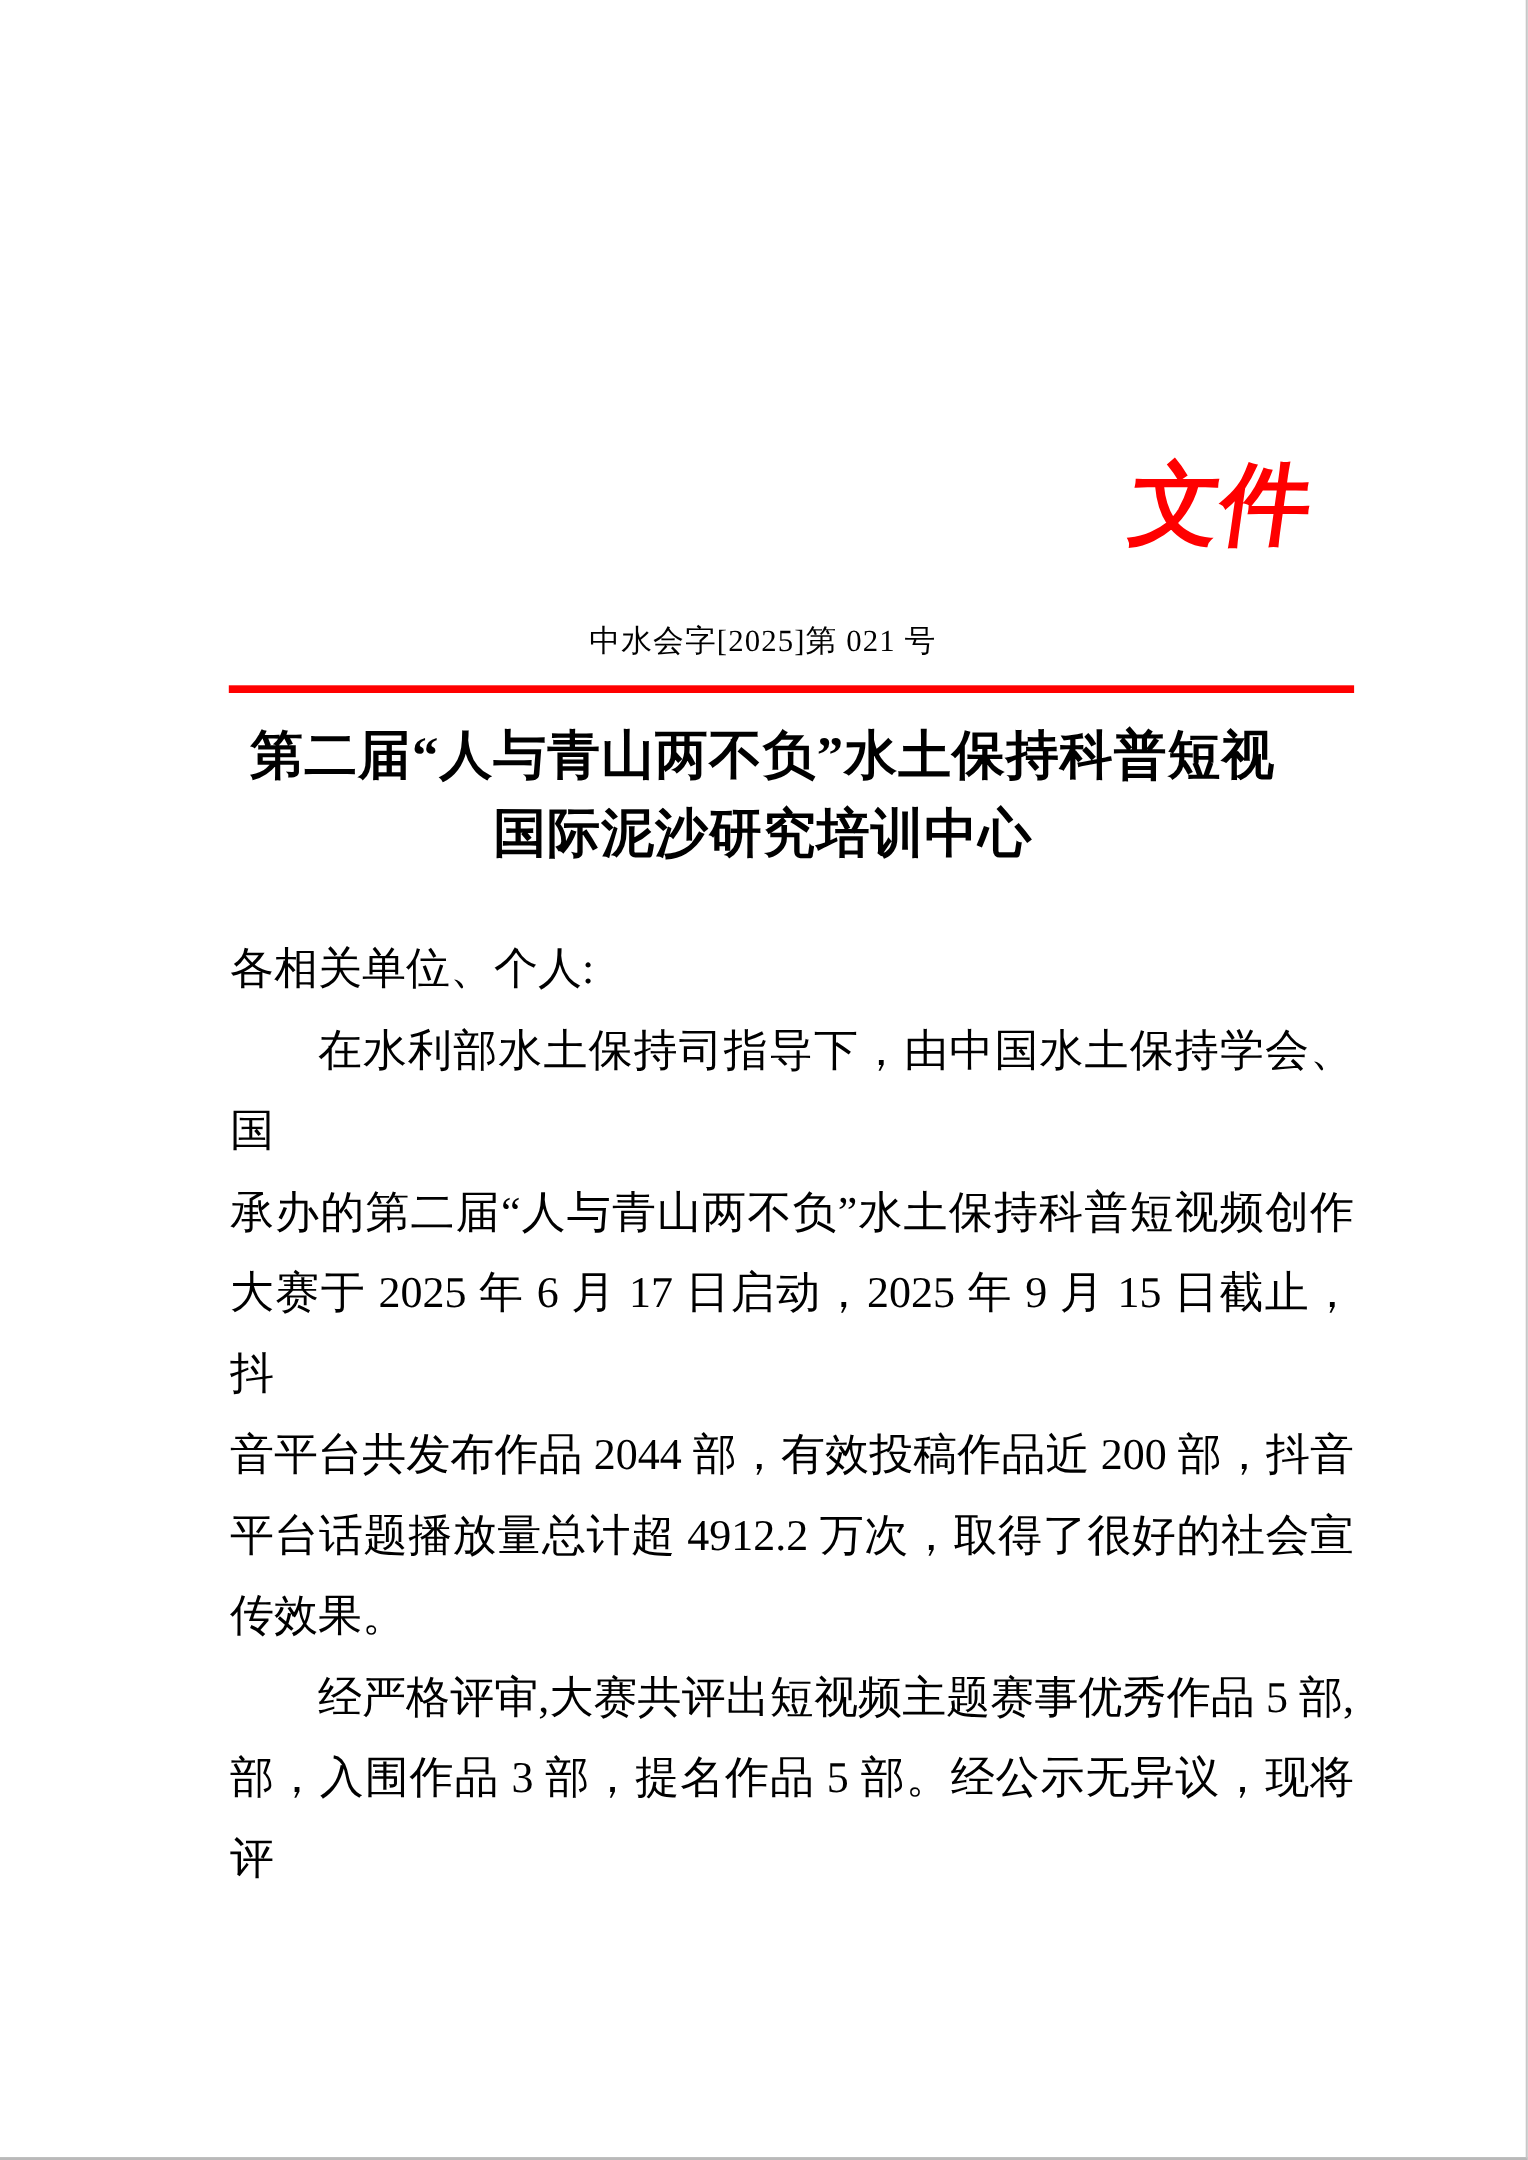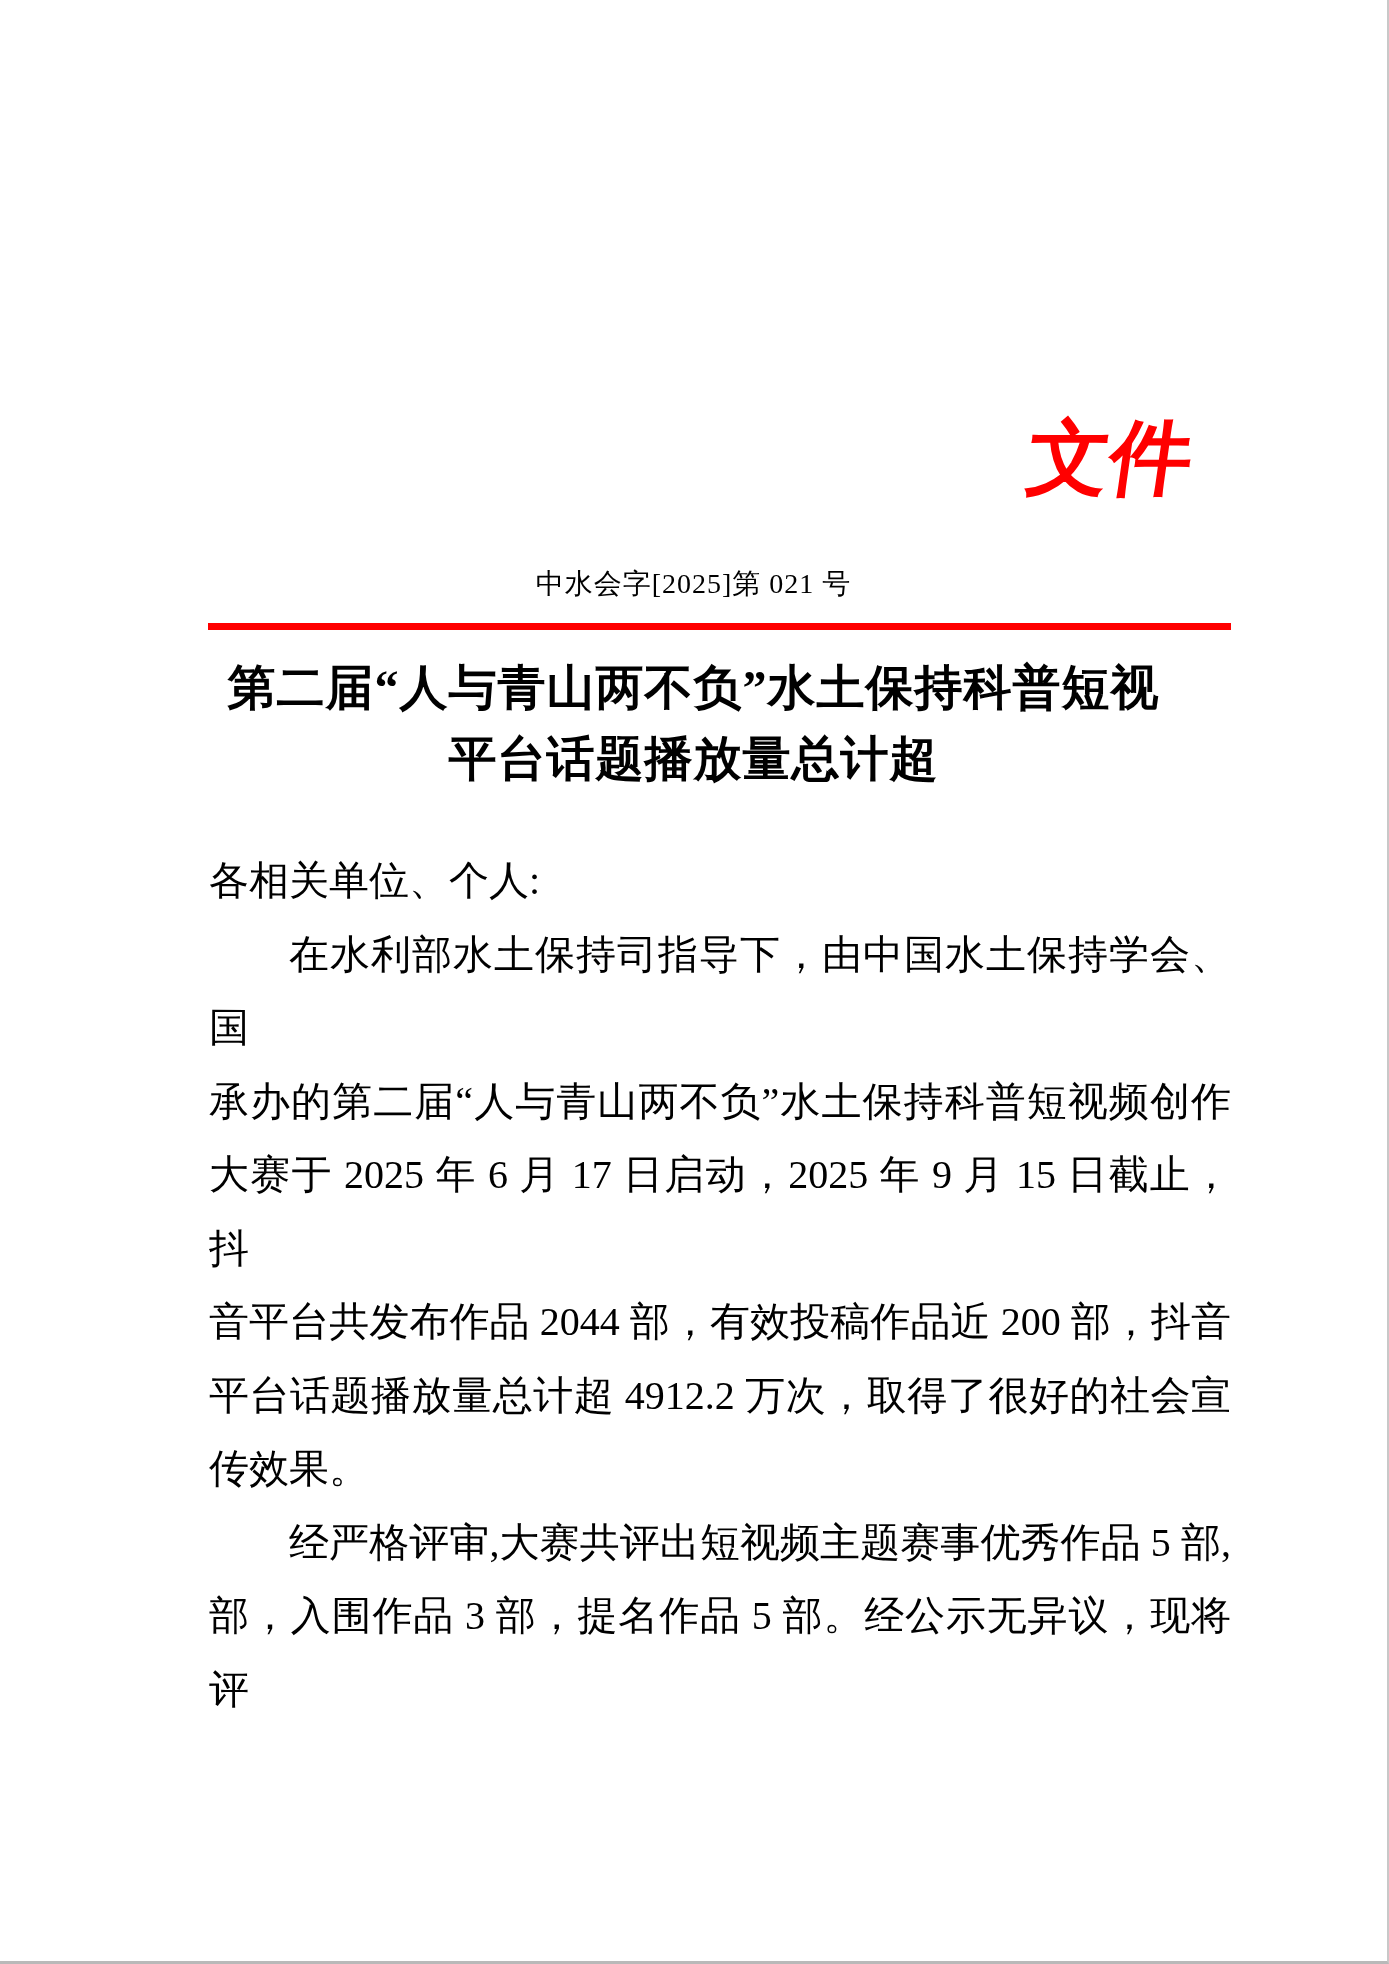--- a/index.html
+++ b/index.html
@@ -107,21 +107,21 @@
   <div class="letterhead">
     <div class="doc-type">文件</div>
   </div>
 
   <div class="doc-number">中水会字[2025]第 021 号</div>
 
   <div class="red-line"></div>
 
   <div class="title">
     <div>第二届“人与青山两不负”水土保持科普短视</div>
-    <div>平台话题播放量总计超</div>
+    <div>国际泥沙研究培训中心</div>
   </div>
 
   <div class="body-block">
     <div class="line">各相关单位、个人:</div>
 
     <div>
       <div class="line j i">在水利部水土保持司指导下，由中国水土保持学会、国</div>
       <div class="line j">承办的第二届“人与青山两不负”水土保持科普短视频创作</div>
       <div class="line j">大赛于 2025 年 6 月 17 日启动，2025 年 9 月 15 日截止，抖</div>
       <div class="line j">音平台共发布作品 2044 部，有效投稿作品近 200 部，抖音</div>

